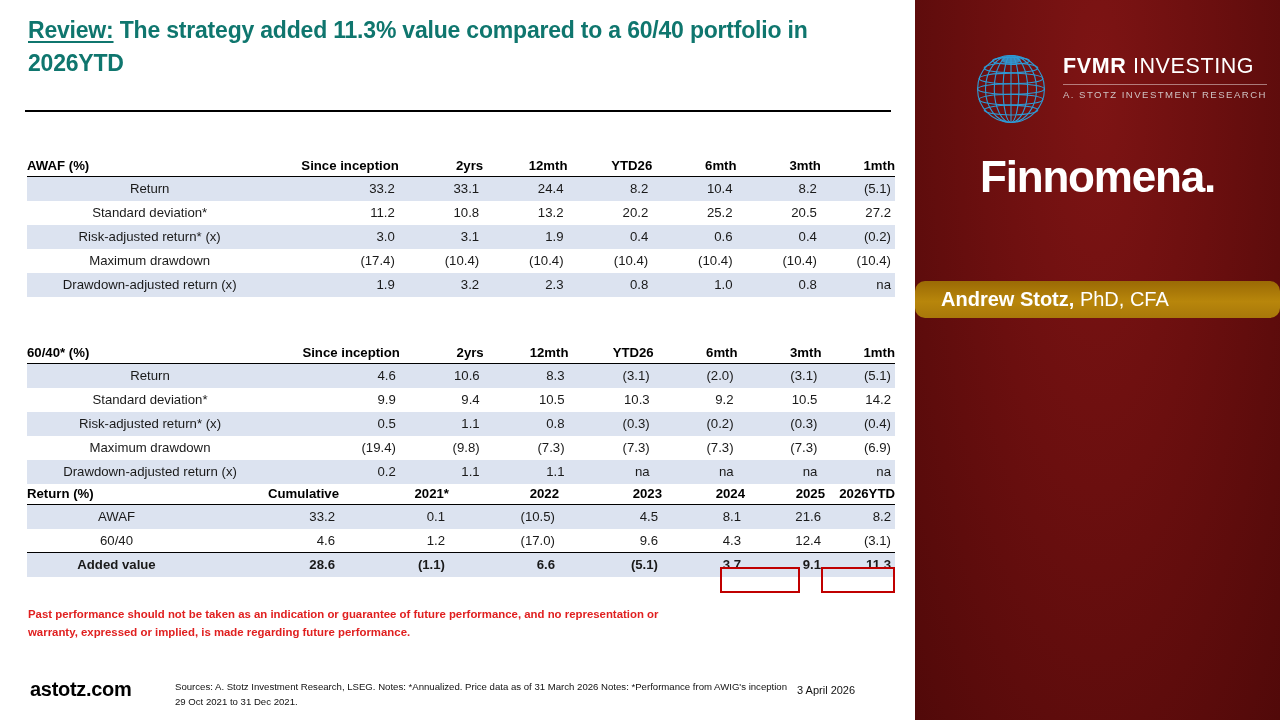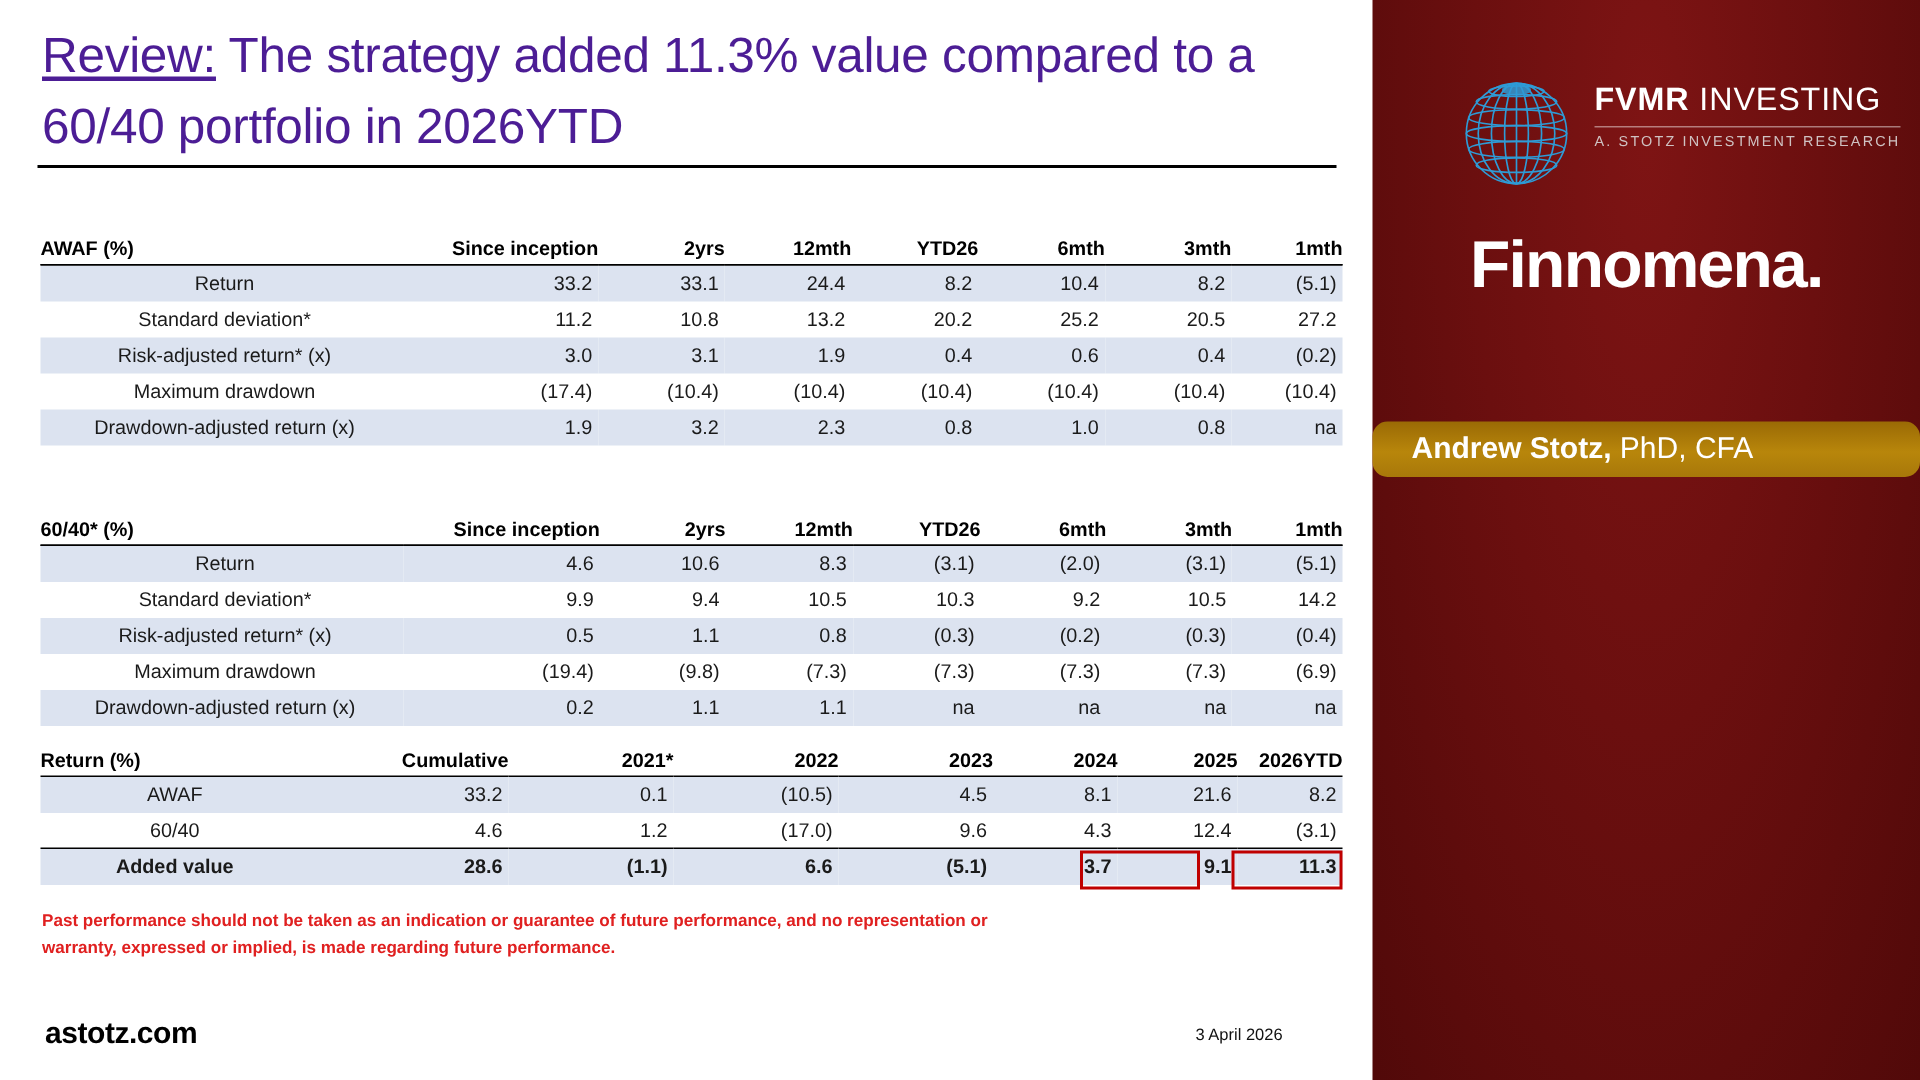--- a/index.html
+++ b/index.html
@@ -7,21 +7,21 @@
   html,body { width:1280px; height:720px; overflow:hidden; background:#fff; }
   body { font-family:"Liberation Sans", sans-serif; }
 
   #slide { position:relative; width:1280px; height:720px; background:#ffffff; }
 
   
   #content { position:absolute; left:0; top:0; width:915px; height:720px; }
 
   #title {
     position:absolute; left:28px; top:14px; width:860px;
-    font-size:33px; font-weight:normal; color:#4c1d95;
+    font-size:23px; font-weight:bold; color:#0f766e;
     line-height:1.42; letter-spacing:-0.2px;
   }
   #title .u { text-decoration:underline; text-underline-offset:3px; }
   #title-rule { position:absolute; left:25px; top:110px; width:866px; height:2px; background:#000; }
 
   
   .tbl { position:absolute; left:27px; width:868px; border-collapse:collapse; font-size:13.2px; color:#1a1a1a; }
   .tbl td, .tbl th { padding:0; }
   .tbl .hdr th {
     font-weight:bold; font-size:13.2px; color:#000;
@@ -31,21 +31,21 @@
   .tbl .hdr th.lbl { text-align:left; }
   .tbl tbody td { height:24px; text-align:right; padding:0 0 0 0; vertical-align:middle; white-space:nowrap; }
   .tbl tbody td.lbl { text-align:center; padding-left:4px; }
   .tbl tbody tr.alt { background:#dce3f0; }
   .tbl tbody tr.bold td { font-weight:bold; }
   .tbl tbody tr.bold { border-top:1.6px solid #000; }
   .tbl .pad { padding-right:4px; }
 
   #tbl1 { top:156px; }
   #tbl2 { top:343px; }
-  #tbl3 { top:497px; }
+  #tbl3 { top:484px; }
 
   
   .hl { position:absolute; border:2.6px solid #c00000; pointer-events:none; }
 
   
   #disclaimer {
     position:absolute; left:28px; top:606px; width:640px;
     font-size:11.4px; font-weight:bold; color:#e02020; line-height:1.55;
   }
 
@@ -278,20 +278,21 @@
         </tr>
       </tbody>
     </table>
 
     <div class="hl" style="left:720px; top:567px; width:80px; height:26px;"></div>
     <div class="hl" style="left:821px; top:567px; width:74px; height:26px;"></div>
 
     <div id="disclaimer">Past performance should not be taken as an indication or guarantee of future performance, and no representation or warranty, expressed or implied, is made regarding future performance.</div>
 
     <div id="astotz">astotz.com</div>
+    <div id="sources">Sources: A. Stotz Investment Research, LSEG. Notes: *Annualized. Price data as of 31 March 2026 Notes: *Performance from AWIG's inception 29 Oct 2021 to 31 Dec 2021.</div>
     <div id="slidedate">3 April 2026</div>
   </div>
 
   <div id="panel">
 
     <div id="fvmr">
       <svg id="globe" viewBox="0 0 100 100">
         <g fill="none" stroke="#2e9bd6" stroke-width="1.25">
           <circle cx="50" cy="50" r="38"></circle>
           <ellipse cx="50" cy="50" rx="9" ry="38"></ellipse>

